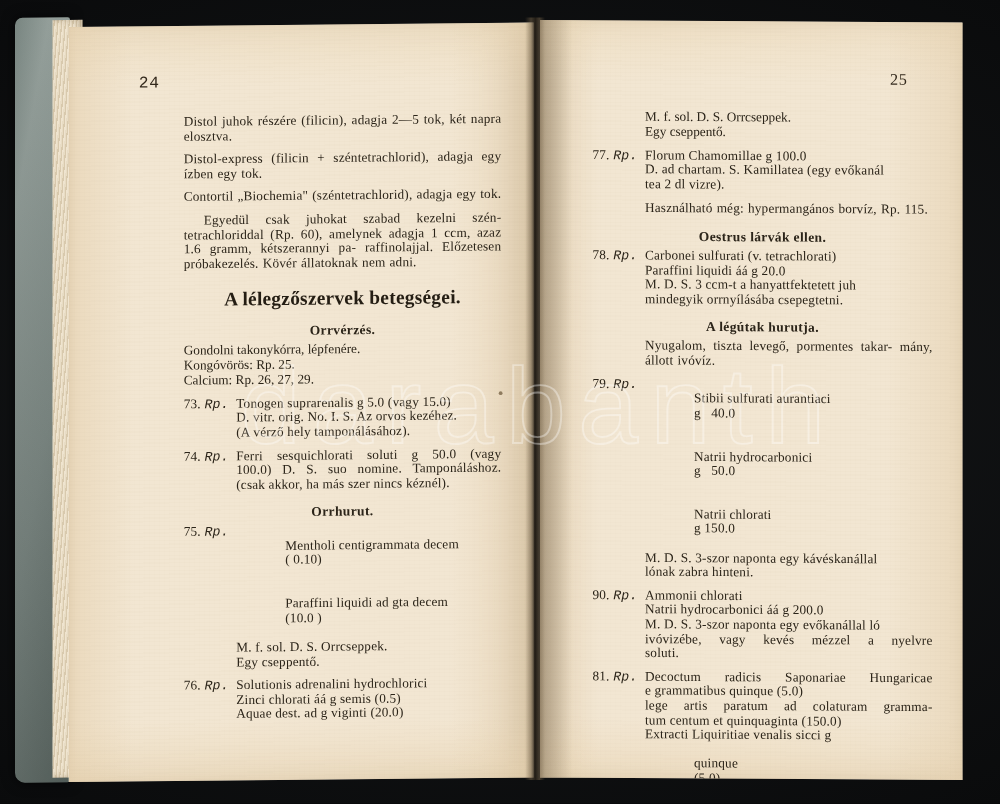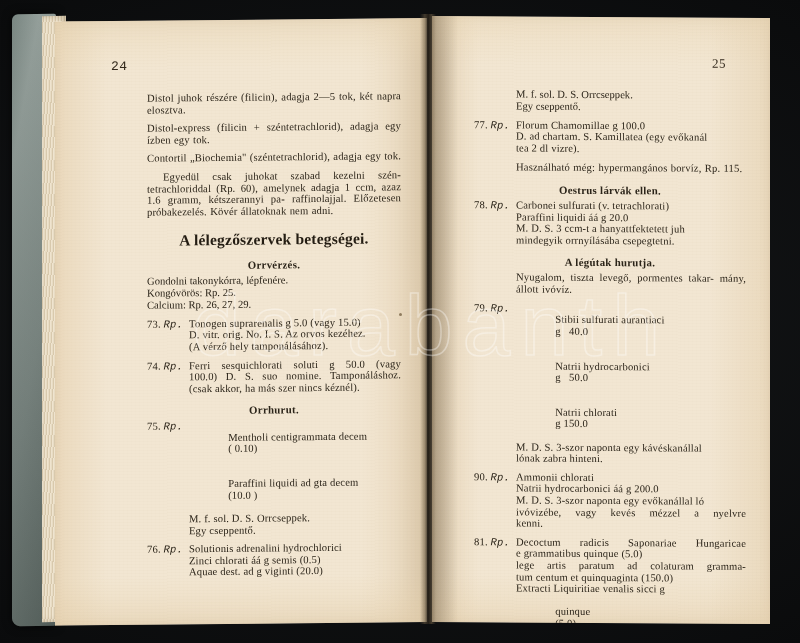--- a/index.html
+++ b/index.html
@@ -436,21 +436,21 @@
         </div>
 
         <div class="rx">
           <span class="num"><span>90.</span>
             <i>Rp.</i></span>
           <span class="body">
             <span class="line">Ammonii chlorati</span>
             <span class="line">Natrii hydrocarbonici áá g 200.0</span>
             <span class="line">M. D. S. 3-szor naponta egy evőkanállal ló</span>
             <span class="jline">ivóvizébe, vagy kevés mézzel a nyelvre</span>
-            <span class="line">kenni.</span>
+            <span class="line">soluti.</span>
           </span>
         </div>
 
         <div class="rx">
           <span class="num"><span>81.</span>
             <i>Rp.</i></span>
           <span class="body">
             <span class="jline">Decoctum radicis Saponariae Hungaricae</span>
             <span class="line">e grammatibus quinque (5.0)</span>
             <span class="jline">lege artis paratum ad colaturam gramma-</span>

